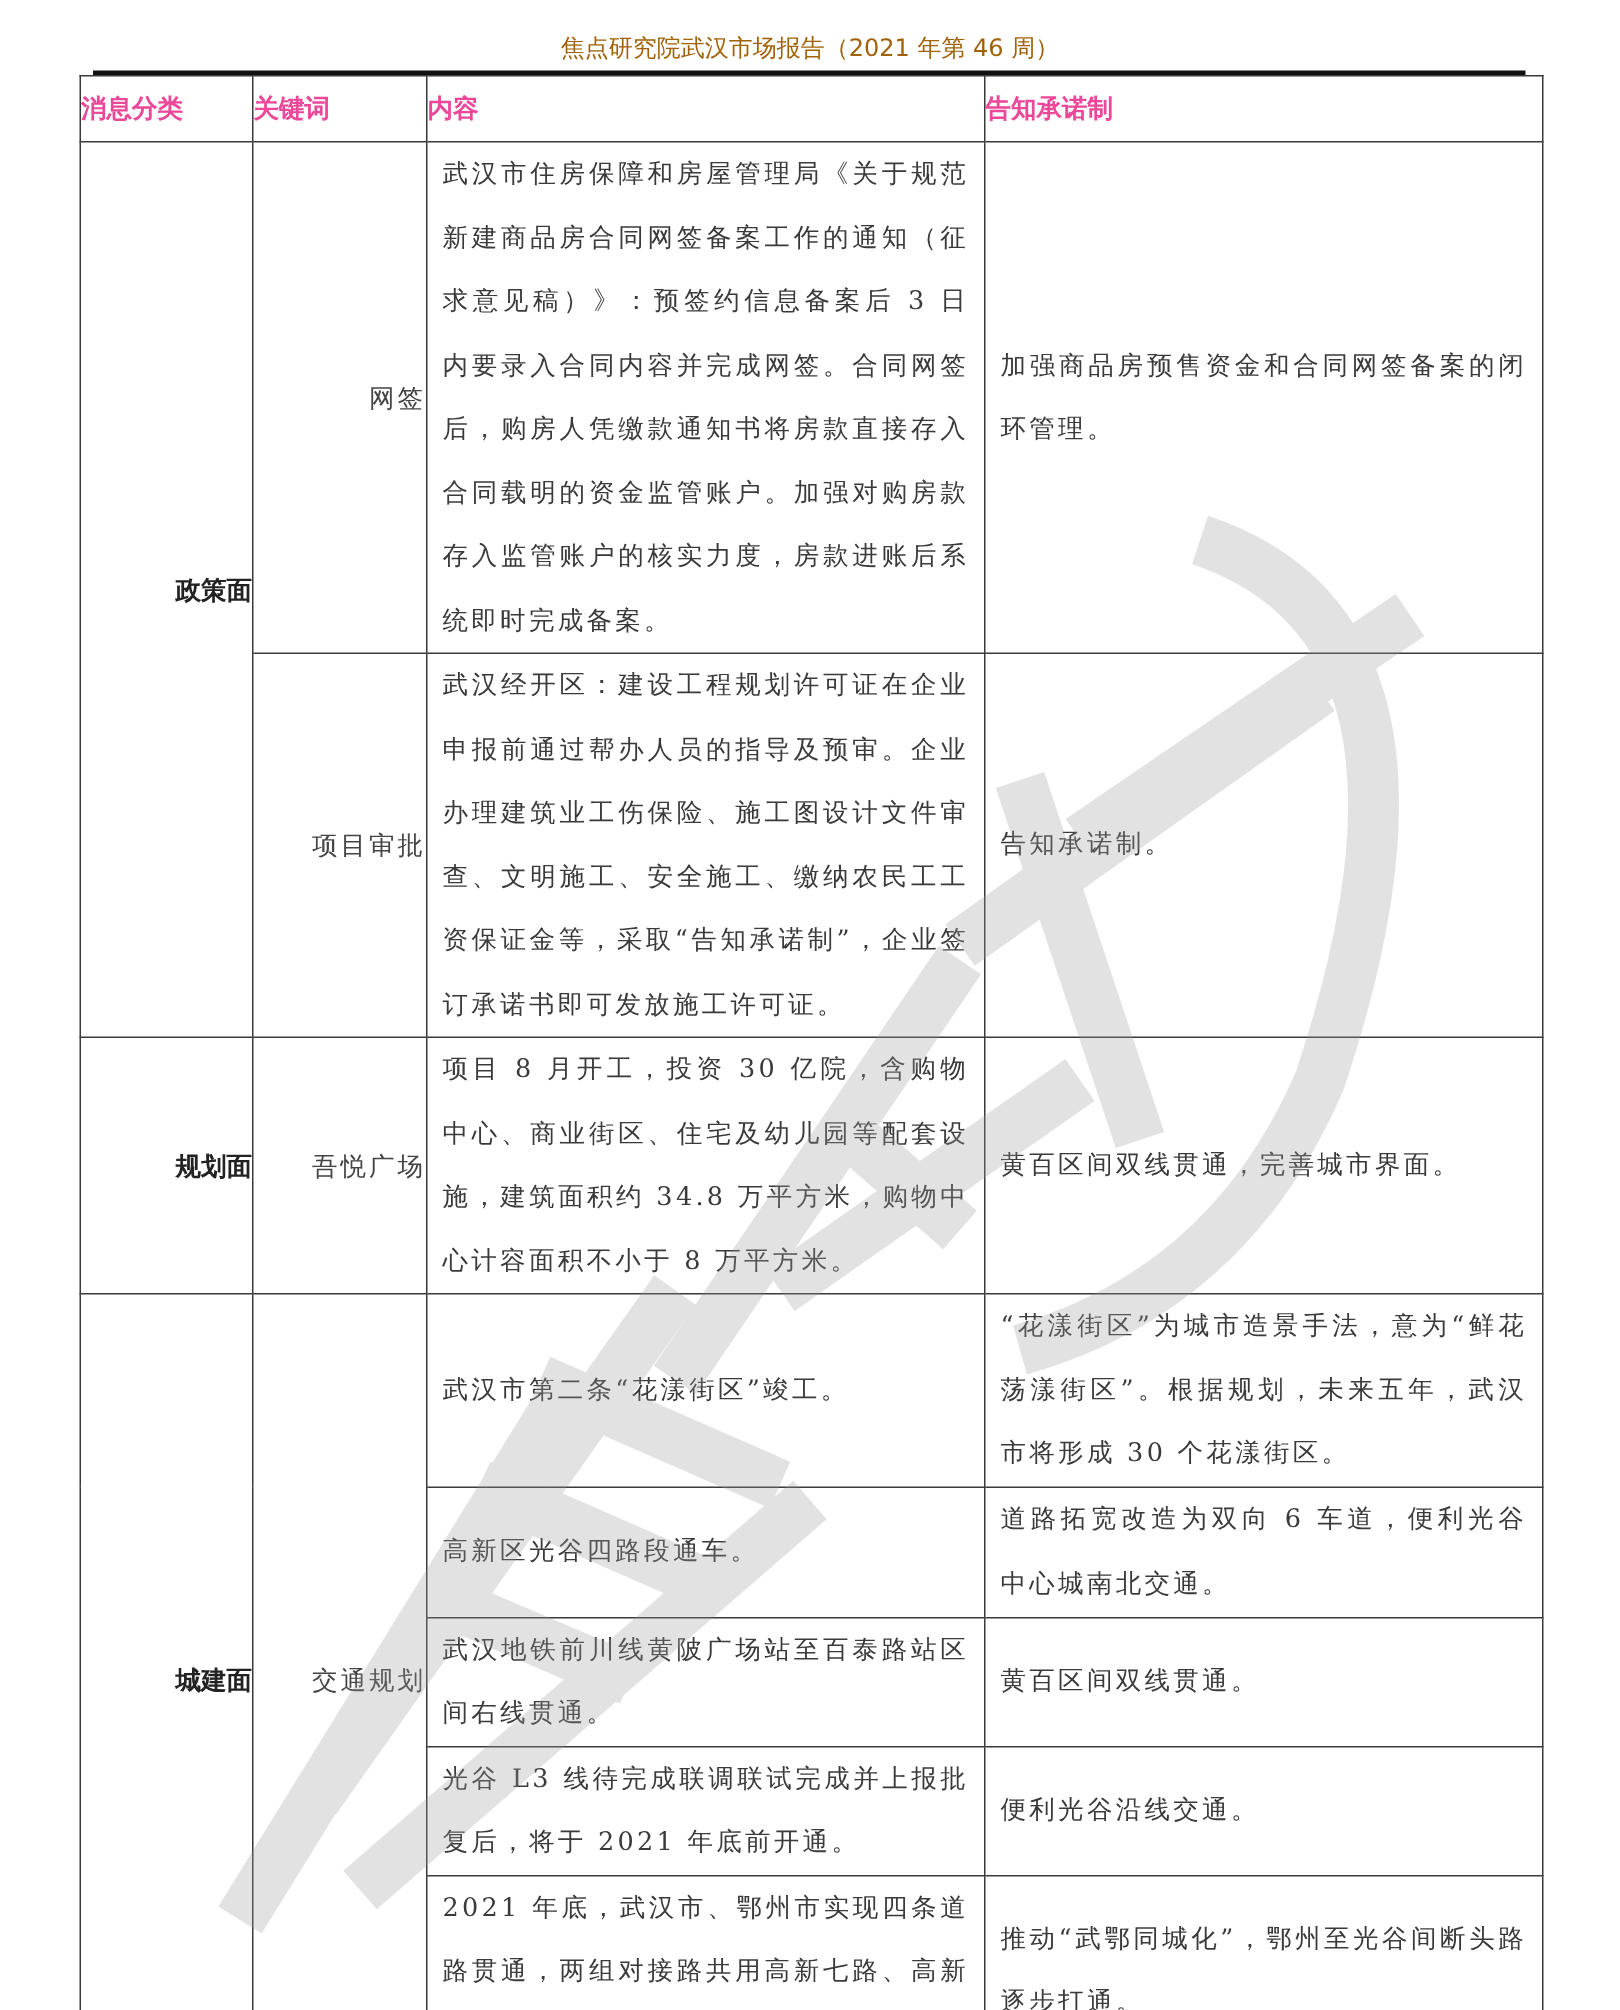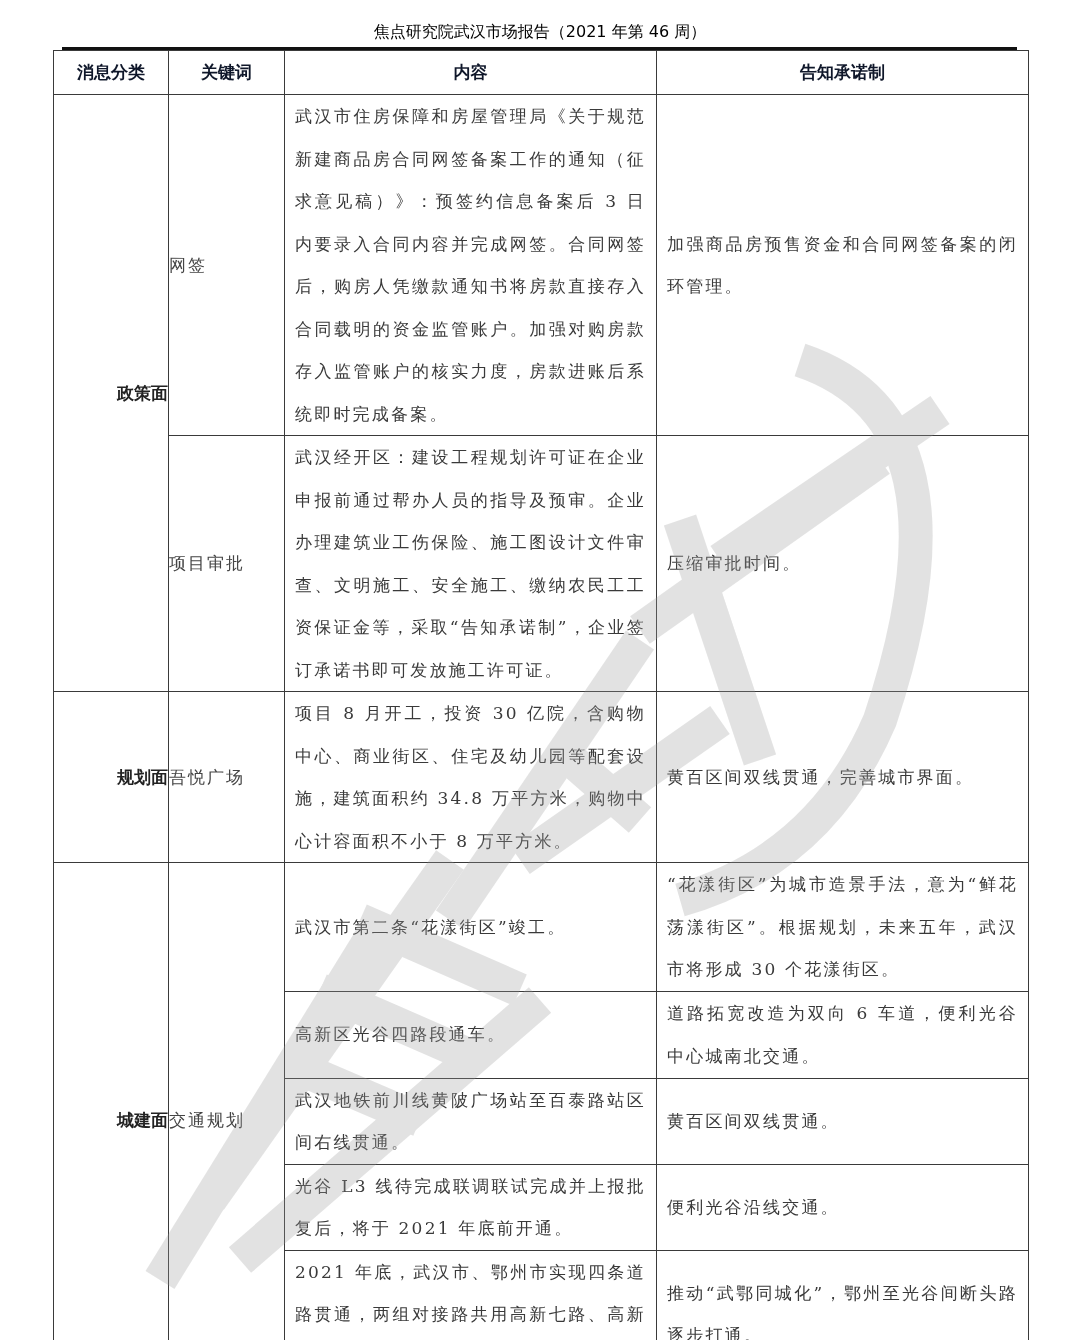--- a/index.html
+++ b/index.html
@@ -4,41 +4,41 @@
 <style>
   html, body { margin: 0; padding: 0; background: #ffffff; }
   body {
     width: 1080px; height: 1340px; position: relative; overflow: hidden;
     font-family: "DejaVu Serif", "Liberation Serif", serif;
     color: #333333;
   }
   .doc-title {
     position: absolute; left: 0; top: 22px; width: 1080px;
     text-align: center; font-family: "DejaVu Sans", "Liberation Sans", sans-serif;
-    font-size: 16px; color: #000000; letter-spacing: 0px;
+    font-size: 16px; color: #a16207; letter-spacing: 0px;
   }
   .title-rule {
     position: absolute; left: 62px; top: 47px; width: 955px; height: 3px; background: #111;
   }
   table.report {
     position: absolute; left: 53px; top: 50px;
     border-collapse: collapse; table-layout: fixed; width: 975px;
   }
   table.report td, table.report th {
     border: 1.5px solid #3a3a3a; padding: 0; vertical-align: middle;
   }
   th {
     font-family: "DejaVu Sans", "Liberation Sans", sans-serif;
-    font-weight: bold; font-size: 17px; color: #0f172a; height: 43px; text-align: center;
+    font-weight: bold; font-size: 17px; color: #ec4899; height: 43px; text-align: left;
   }
   .cat {
     text-align: right; font-family: "DejaVu Sans", "Liberation Sans", sans-serif;
     font-weight: bold; font-size: 17px; color: #222;
   }
-  .kw { text-align: left; font-size: 17px; color: #444; letter-spacing: 2px; }
+  .kw { text-align: right; font-size: 17px; color: #444; letter-spacing: 2px; }
   .txt {
     font-size: 17px; line-height: 42.5px; color: #3a3a3a;
     padding: 0 10px !important; text-align: justify; letter-spacing: 2.2px; margin-top: 24px;
   }
   .watermark {
     position: absolute; left: 120px; top: 300px; width: 900px; height: 1000px;
     pointer-events: none; z-index: 5; opacity: 0.28;
   }
 </style>
 </head>
@@ -66,21 +66,21 @@
 
     <tr style="height:340px">
       <td class="cat" rowspan="2">政策面</td>
       <td class="kw">网签</td>
       <td class="txt">武汉市住房保障和房屋管理局《关于规范新建商品房合同网签备案工作的通知（征求意见稿）》：预签约信息备案后 3 日内要录入合同内容并完成网签。合同网签后，购房人凭缴款通知书将房款直接存入合同载明的资金监管账户。加强对购房款存入监管账户的核实力度，房款进账后系统即时完成备案。</td>
       <td class="txt">加强商品房预售资金和合同网签备案的闭环管理。</td>
     </tr>
     <tr style="height:255px">
       <td class="kw">项目审批</td>
       <td class="txt">武汉经开区：建设工程规划许可证在企业申报前通过帮办人员的指导及预审。企业办理建筑业工伤保险、施工图设计文件审查、文明施工、安全施工、缴纳农民工工资保证金等，采取“告知承诺制”，企业签订承诺书即可发放施工许可证。</td>
-      <td class="txt">压缩审批时间。</td>
+      <td class="txt">告知承诺制。</td>
     </tr>
 
     <tr style="height:170px">
       <td class="cat">规划面</td>
       <td class="kw">吾悦广场</td>
       <td class="txt">项目 8 月开工，投资 30 亿院，含购物中心、商业街区、住宅及幼儿园等配套设施，建筑面积约 34.8 万平方米，购物中心计容面积不小于 8 万平方米。</td>
       <td class="txt">黄百区间双线贯通，完善城市界面。</td>
     </tr>
 
     <tr style="height:128px">

